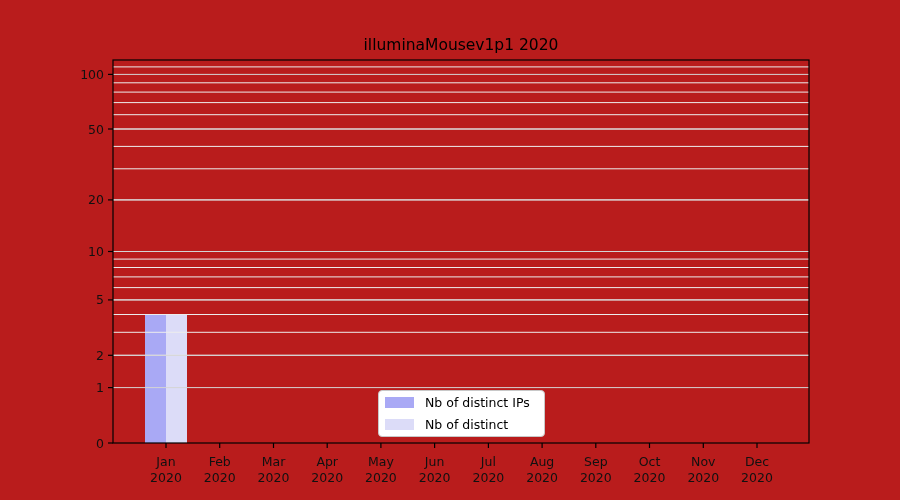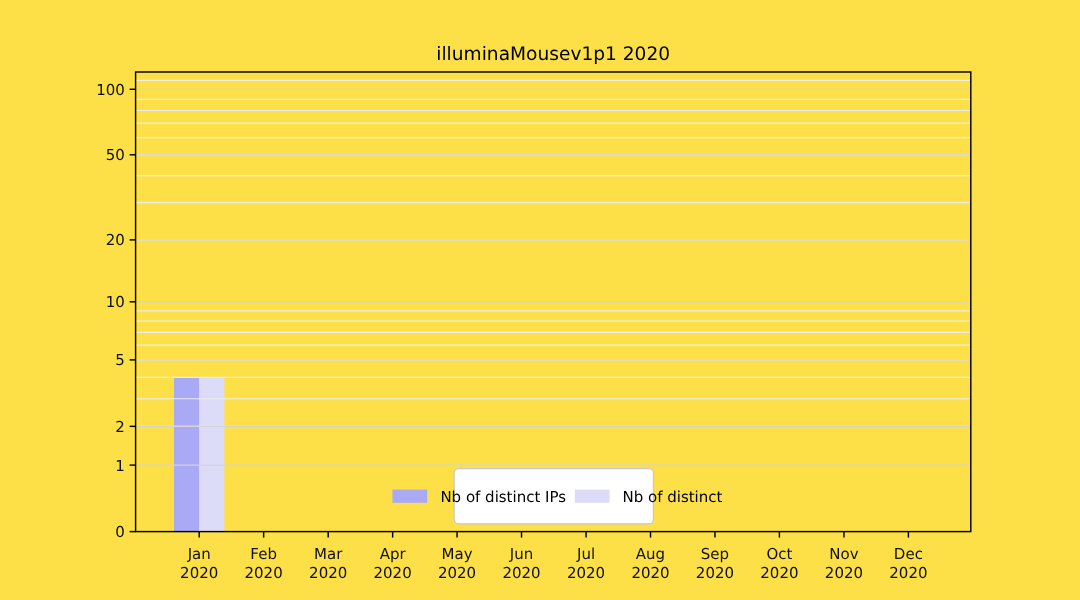--- a/index.html
+++ b/index.html
@@ -1,20 +1,20 @@
 <!DOCTYPE html>
 <html><head>
 <meta charset="utf-8">
 <style>
   html, body { margin: 0; padding: 0; background: #ffffff; }
   #figure {
     position: relative;
     width: 900px;
     height: 500px;
-    background: #fde047;
+    background: #b91c1c;
     font-family: "DejaVu Sans", "Liberation Sans", sans-serif;
     overflow: hidden;
   }
   #chart-title {
     position: absolute;
     left: 113px;
     top: 36px;
     width: 696px;
     text-align: center;
     font-size: 15.5px;
@@ -26,21 +26,21 @@
     position: absolute;
     left: 378px;
     top: 390px;
     width: 167px;
     height: 47px;
     box-sizing: border-box;
     background: #ffffff;
     border: 1px solid #c8c8c8;
     border-radius: 4px;
     display: flex;
-    flex-direction: row;
+    flex-direction: column;
     justify-content: center;
     gap: 7px;
     padding-left: 6px;
   }
   .legend-row { display: flex; align-items: center; }
   .legend-swatch {
     display: inline-block;
     width: 29px;
     height: 11px;
     margin-right: 11px;

